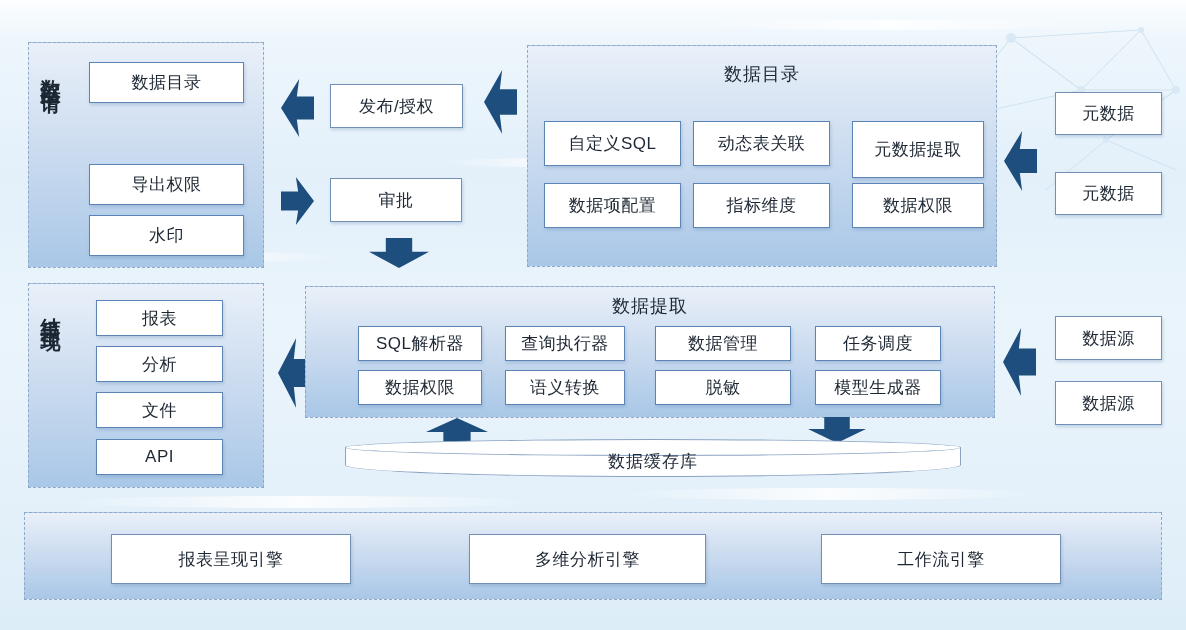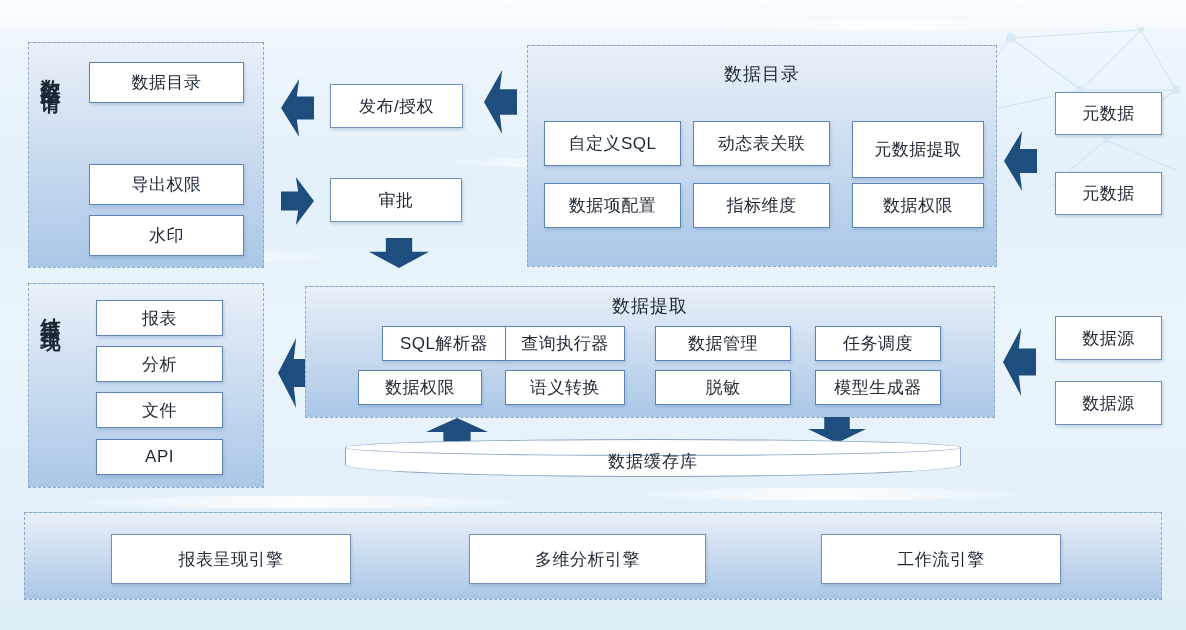--- a/index.html
+++ b/index.html
@@ -102,21 +102,21 @@
   <div class="wbox" style="left:67px;top:16px;width:127px;height:36px;">报表</div>
   <div class="wbox" style="left:67px;top:62px;width:127px;height:36px;">分析</div>
   <div class="wbox" style="left:67px;top:108px;width:127px;height:36px;">文件</div>
   <div class="wbox" style="left:67px;top:155px;width:127px;height:36px;">API</div>
 </div>
 
 <div class="arr arr-left" style="left:278px;top:338px;width:33px;height:70px;"></div>
 
 <div class="panel" style="left:305px;top:286px;width:690px;height:132px;">
   <div class="ptitle" style="top:7px;">数据提取</div>
-  <div class="wbox" style="left:52px;top:39px;width:124px;height:35px;margin-left:24px;">SQL解析器</div>
+  <div class="wbox" style="left:52px;top:39px;width:124px;height:35px;">SQL解析器</div>
   <div class="wbox" style="left:199px;top:39px;width:120px;height:35px;">查询执行器</div>
   <div class="wbox" style="left:349px;top:39px;width:136px;height:35px;">数据管理</div>
   <div class="wbox" style="left:509px;top:39px;width:126px;height:35px;">任务调度</div>
   <div class="wbox" style="left:52px;top:83px;width:124px;height:35px;">数据权限</div>
   <div class="wbox" style="left:199px;top:83px;width:120px;height:35px;">语义转换</div>
   <div class="wbox" style="left:349px;top:83px;width:136px;height:35px;">脱敏</div>
   <div class="wbox" style="left:509px;top:83px;width:126px;height:35px;">模型生成器</div>
 </div>
 
 <div class="arr arr-left" style="left:1003px;top:328px;width:33px;height:68px;"></div>

